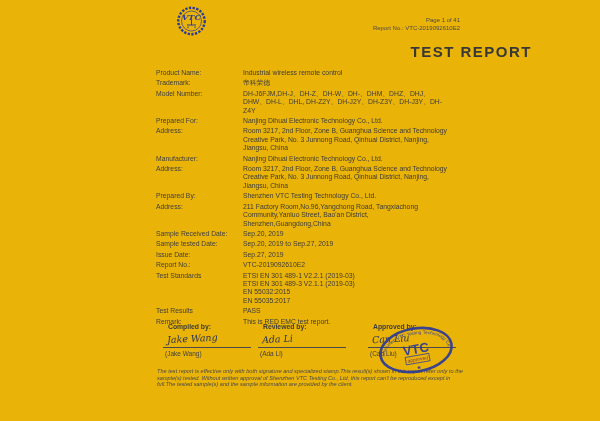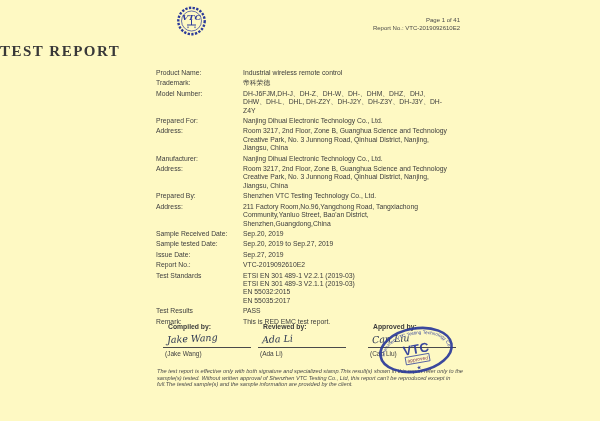--- a/index.html
+++ b/index.html
@@ -2,31 +2,31 @@
 <html><head>
 <meta charset="utf-8">
 <style>
   html,body{margin:0;padding:0;}
   body{
     width:600px;height:421px;position:relative;overflow:hidden;
     background:#fefefe;
     font-family:"Liberation Sans", sans-serif;
     color:#3f3f3f;
   }
-  .page{position:absolute;inset:0;background:#fef9c3;}
+  .page{position:absolute;inset:0;background:#eab308;}
 
   
   .logo{position:absolute;left:176px;top:5px;width:31px;height:34px;}
   .pageinfo{
     position:absolute;top:17px;right:140px;text-align:right;
     font-size:6px;line-height:7.5px;color:#4a4a4a;
   }
   .title{
-    position:absolute;top:43px;left:0;width:532px;text-align:left;
-    font-size:15px;font-weight:bold;letter-spacing:1.5px;color:#383838;font-family:Liberation Serif, serif;
+    position:absolute;top:43px;left:0;width:532px;text-align:right;
+    font-size:15px;font-weight:bold;letter-spacing:1.5px;color:#383838;
   }
 
   
   .fields{
     position:absolute;left:156px;top:69px;width:292px;
     display:grid;grid-template-columns:87px 1fr;
     row-gap:2px;column-gap:0;
     font-size:6.8px;line-height:8.4px;
   }
   .fl{color:#404040;}

